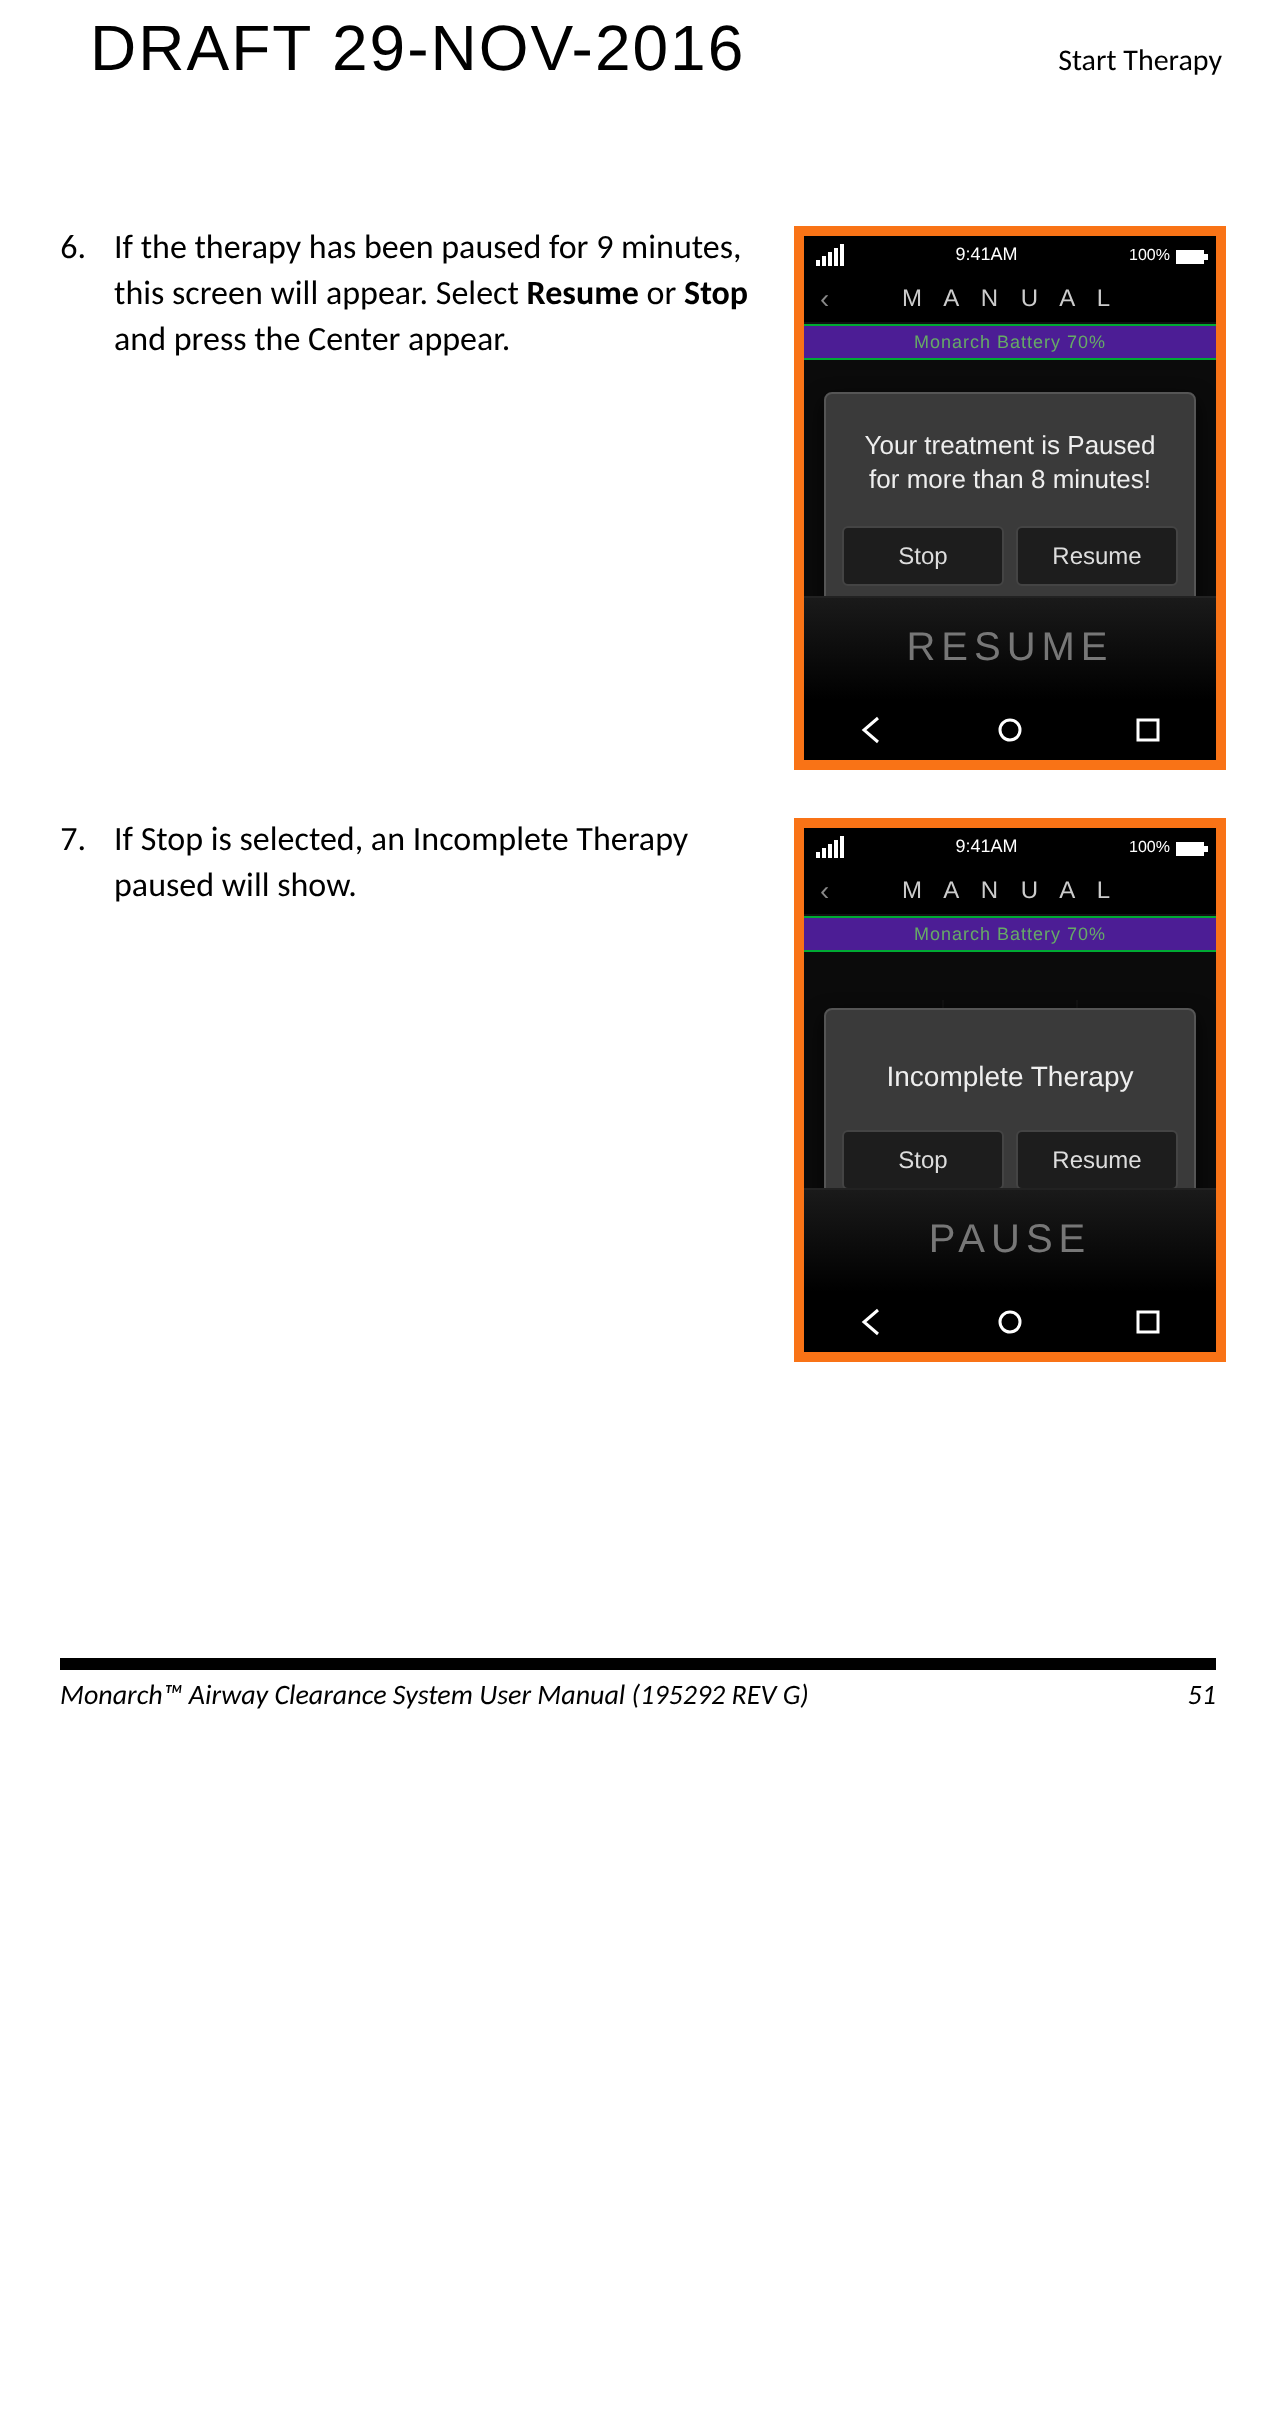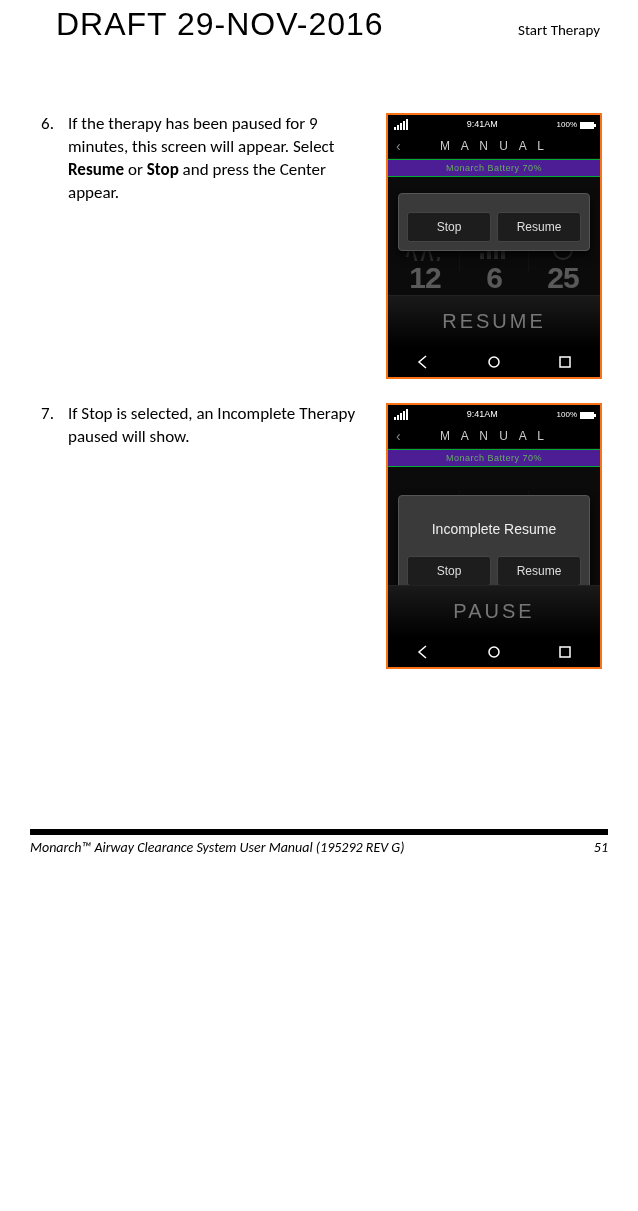--- a/index.html
+++ b/index.html
@@ -1,27 +1,27 @@
 <!DOCTYPE html>
 <html><head>
 <meta charset="utf-8">
 <style>
   * { box-sizing: border-box; margin: 0; padding: 0; }
   html, body { width: 638px; height: 1211px; background: #fff; font-family: "Calibri", "Segoe UI", Arial, sans-serif; color: #000; }
-  .page { position: relative; width: 638px; height: 882px; padding: 0 36px; }
+  .page { position: relative; width: 638px; height: 882px; padding: 0 25px; }
   .header { display: flex; align-items: baseline; justify-content: space-between; padding-top: 6px; }
   .draft { font-family: Arial, sans-serif; font-size: 32px; letter-spacing: 1px; font-weight: 400; padding-left: 20px; }
   .section { font-size: 15px; padding-right: 2px; }
   .step-block { display: flex; align-items: flex-start; gap: 16px; margin-top: 70px; }
   .step-block.second { margin-top: 24px; }
   .step-text { flex: 1 1 auto; font-size: 17px; line-height: 1.35; display: flex; gap: 14px; }
   .step-num { min-width: 18px; text-align: right; }
   .step-body { max-width: 330px; }
   .step-body .b { font-weight: 700; }
-  .phone { width: 216px; flex: 0 0 216px; background: #000; border: 2px solid #f97316; display: flex; flex-direction: column; font-family: "Segoe UI", Arial, sans-serif; }
+  .phone { width: 216px; flex: 0 0 216px; background: #000; border: 5px solid #f97316; display: flex; flex-direction: column; font-family: "Segoe UI", Arial, sans-serif; }
   .statusbar { height: 18px; background: #000; color: #fff; display: flex; align-items: center; justify-content: space-between; padding: 0 6px; font-size: 8px; }
   .statusbar .sig { display:flex; gap:1px; align-items:flex-end; }
   .statusbar .sig span { width:2px; background:#fff; display:inline-block;}
   .statusbar .sig span:nth-child(1){height:3px}
   .statusbar .sig span:nth-child(2){height:5px}
   .statusbar .sig span:nth-child(3){height:7px}
   .statusbar .sig span:nth-child(4){height:9px}
   .statusbar .sig span:nth-child(5){height:11px}
   .statusbar .time { font-size:9px; }
   .statusbar .batt { display:flex; align-items:flex-end; gap:3px; }
@@ -113,20 +113,24 @@
             <div class="ico">
                 <svg viewBox="0 0 40 24">
                   <circle cx="20" cy="13" r="9" stroke="#888" stroke-width="2" fill="none" stroke-dasharray="40 20"></circle>
                   <line x1="20" y1="13" x2="20" y2="7" stroke="#888" stroke-width="2"></line>
                 </svg>
               </div>
             <div class="num">25</div>
           </div>
         </div>
         <div class="modal">
+          <div class="modal-text">
+            <div>Your treatment is Paused</div>
+            <div>for more than 8 minutes!</div>
+          </div>
           <div class="modal-btns">
             <div class="modal-btn">Stop</div>
             <div class="modal-btn">Resume</div>
           </div>
         </div>
       </div>
       <div class="bigbtn">RESUME</div>
       <div class="navbar">
         <svg viewBox="0 0 16 16">
             <path d="M11 2 L4 8 L11 14" stroke="#fff" stroke-width="1.5" fill="none"></path>
@@ -197,21 +201,21 @@
                 <svg viewBox="0 0 40 24">
                   <circle cx="20" cy="13" r="9" stroke="#888" stroke-width="2" fill="none" stroke-dasharray="40 20"></circle>
                   <line x1="20" y1="13" x2="20" y2="7" stroke="#888" stroke-width="2"></line>
                 </svg>
               </div>
             <div class="num">25</div>
           </div>
         </div>
         <div class="modal" style="top:28px; padding-top:24px;">
           <div class="modal-text" style="font-size:14px; padding-bottom:18px;">
-            <div>Incomplete Resume</div>
+            <div>Incomplete Therapy</div>
           </div>
           <div class="modal-btns">
             <div class="modal-btn">Stop</div>
             <div class="modal-btn">Resume</div>
           </div>
         </div>
       </div>
       <div class="bigbtn">PAUSE</div>
       <div class="navbar">
         <svg viewBox="0 0 16 16">

